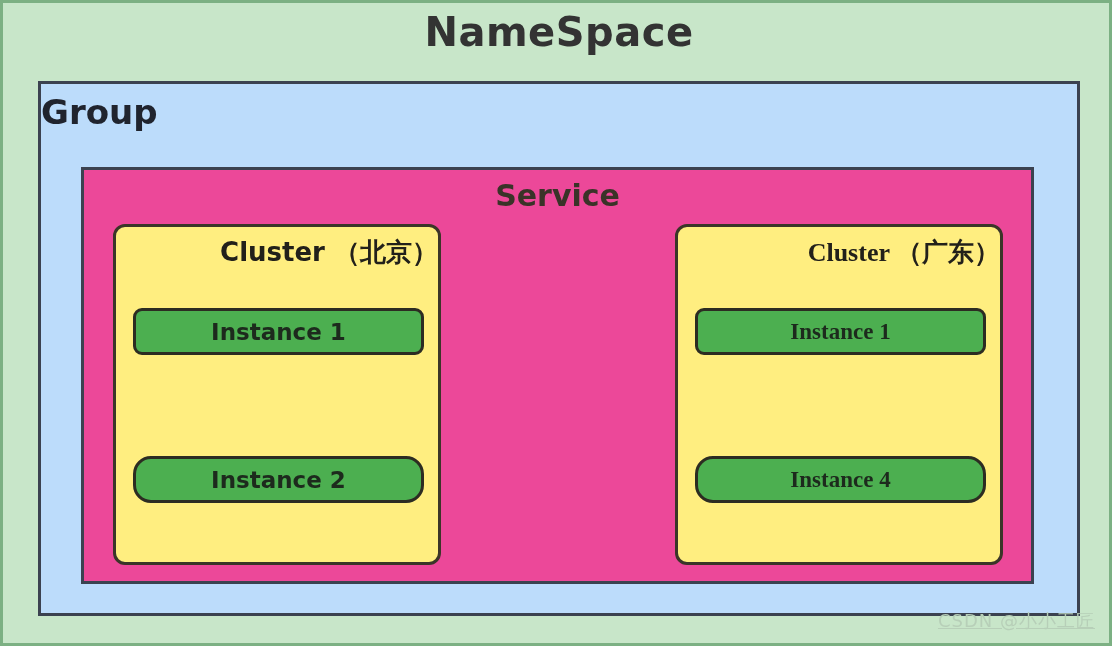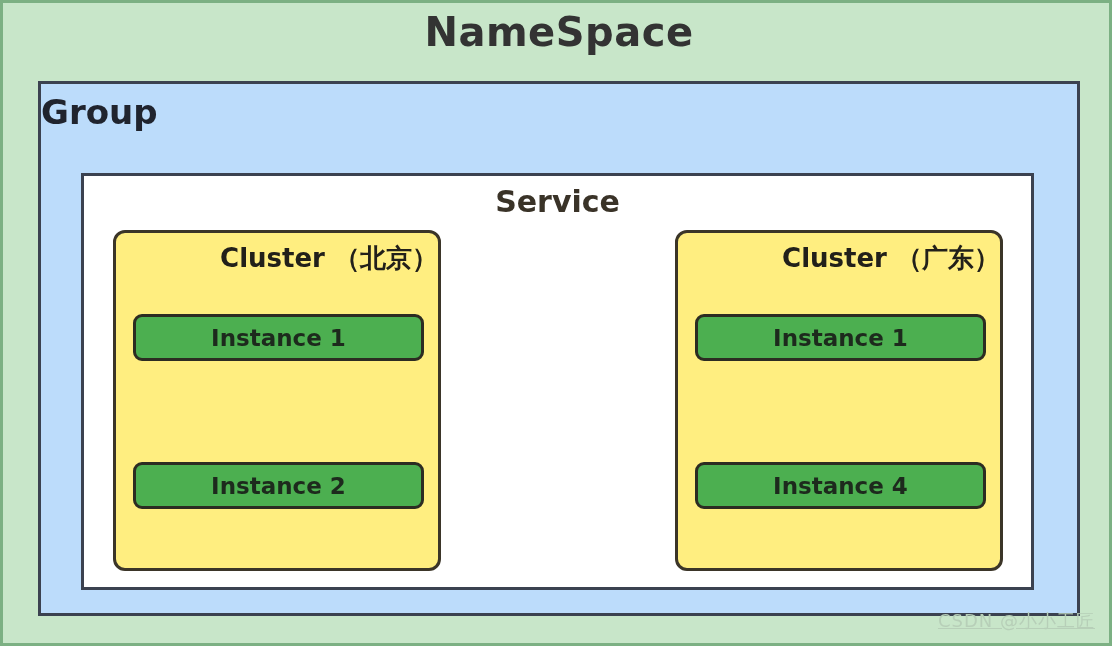--- a/index.html
+++ b/index.html
@@ -50,23 +50,22 @@
     font-weight:bold;
     color:#20242e;
   }
 
   
   #service{
     position:absolute;
     left:40px;top:83px;
     width:953px;height:417px;
     box-sizing:border-box;
-    background:#ffffff;
+    background:#ec4899;
     border:3px solid #3b4250;
-    margin-top:6px;
   }
   .service-title{
     position:absolute;
     left:0;top:8px;
     width:100%;
     text-align:center;
     font-size:30px;
     font-weight:bold;
     color:#3a3328;
   }
@@ -75,21 +74,21 @@
   .cluster{
     position:absolute;
     top:54px;
     width:328px;height:341px;
     box-sizing:border-box;
     background:#ffee80;
     border:3px solid #3b3528;
     border-radius:12px;
   }
   #cluster-0{left:29px;}
-  #cluster-1{left:591px;}
+  #cluster-1{left:591px;font-family:Liberation Serif, serif;}
   .cluster-title{
     position:absolute;
     left:0;top:8px;
     width:100%;
     text-align:right;
     font-size:26px;
     font-weight:bold;
     color:#22201a;
     white-space:nowrap;
   }
@@ -98,21 +97,21 @@
   .instance{
     position:absolute;
     left:17px;
     width:291px;height:47px;
     box-sizing:border-box;
     background:#4caf50;
     border:3px solid #2c2c22;
     border-radius:9px;
   }
   .instance.slot-0{top:81px;text-align:right;}
-  .instance.slot-1{top:229px;}
+  .instance.slot-1{top:229px;border-radius:18px;}
   .instance-label{
     position:absolute;
     left:0;top:0;
     width:100%;height:100%;
     display:flex;
     align-items:center;
     justify-content:center;
     font-size:23px;
     font-weight:bold;
     color:#1d2a1d;

